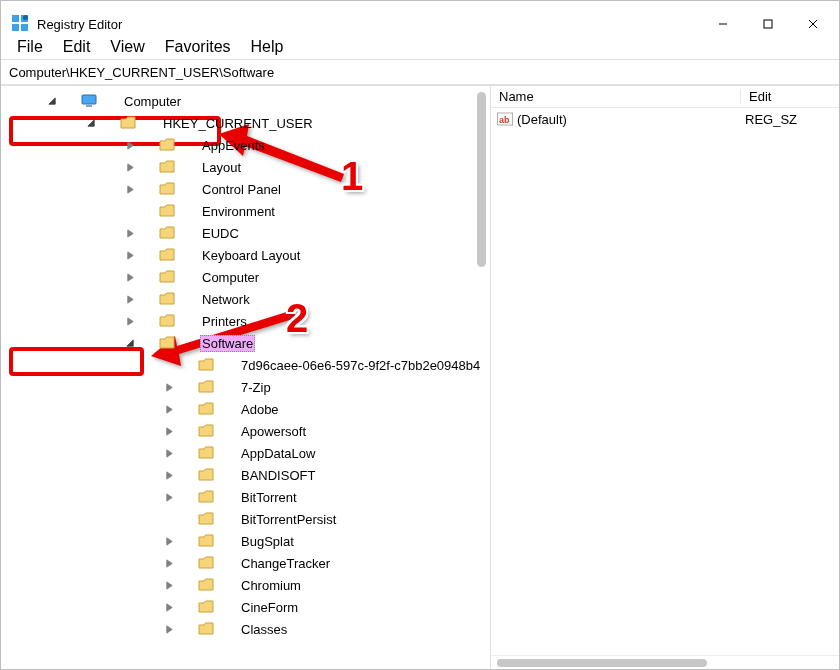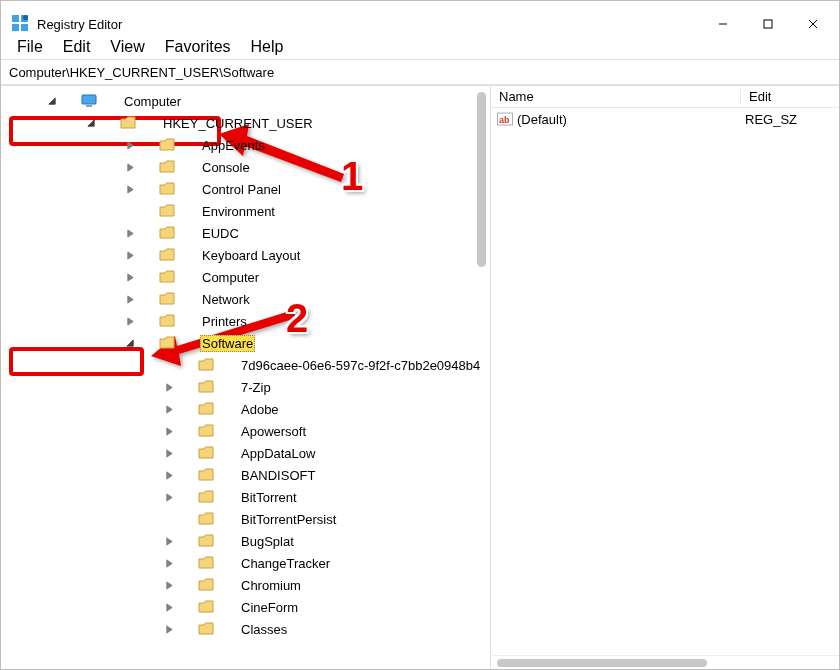--- a/index.html
+++ b/index.html
@@ -48,21 +48,21 @@
   .indent::before { content: ""; position: absolute; left: 9px; top: 0; bottom: 0; }
   .expander { width: 16px; height: 16px; display: inline-flex; align-items: center; justify-content: center; cursor: pointer; }
   .expander svg { width: 9px; height: 9px; }
   .expander.closed svg { fill: #808080; stroke: #808080; }
   .expander.open svg { fill: #404040; stroke: #404040; }
   .expander.none { visibility: hidden; }
   .icon-folder { display: inline-block; width: 16px; height: 14px; margin-right: 4px; vertical-align: middle; }
   .icon-folder svg { width: 16px; height: 14px; }
   .icon-computer { display: inline-block; width: 16px; height: 14px; margin-right: 4px; vertical-align: middle; }
   .icon-string { display: inline-block; width: 16px; height: 16px; }
-  .selected .label { background: #fde047; border: 1px dotted #888; padding: 0 1px; }
+  .selected .label { background: #f0abfc; border: 1px dotted #888; padding: 0 1px; }
   
   .app-icon svg { width: 18px; height: 18px; }
   
   .anno { position: absolute; pointer-events: none; }
   .anno-box { border: 4px solid #e80000; border-radius: 4px; }
   .anno-num {
     font-family: Arial, sans-serif; font-weight: 900; font-size: 40px;
     color: #e80000;
     text-shadow:
       -2px -2px 0 #fff, 2px -2px 0 #fff, -2px 2px 0 #fff, 2px 2px 0 #fff,
@@ -190,21 +190,21 @@
               <span class="indent"></span>
               <span class="indent"></span>
               <span class="expander closed">
                 <svg viewBox="0 0 10 10">
                   <path d="M2 1 L8 5 L2 9 Z"></path>
                 </svg>
               </span>
               <span class="icon-folder"><svg viewBox="0 0 16 14">
                   <path d="M1 3 L6 3 L7.5 1 L15 1 L15 12 L1 12 Z" fill="#f6d57a" stroke="#caa23a"></path>
                 </svg></span>
-              <span class="label">Console</span>
+              <span class="label">Layout</span>
             </div>
             <div class="node-row">
               <span class="indent"></span>
               <span class="indent"></span>
               <span class="indent"></span>
               <span class="expander closed">
                 <svg viewBox="0 0 10 10">
                   <path d="M2 1 L8 5 L2 9 Z"></path>
                 </svg>
               </span>

